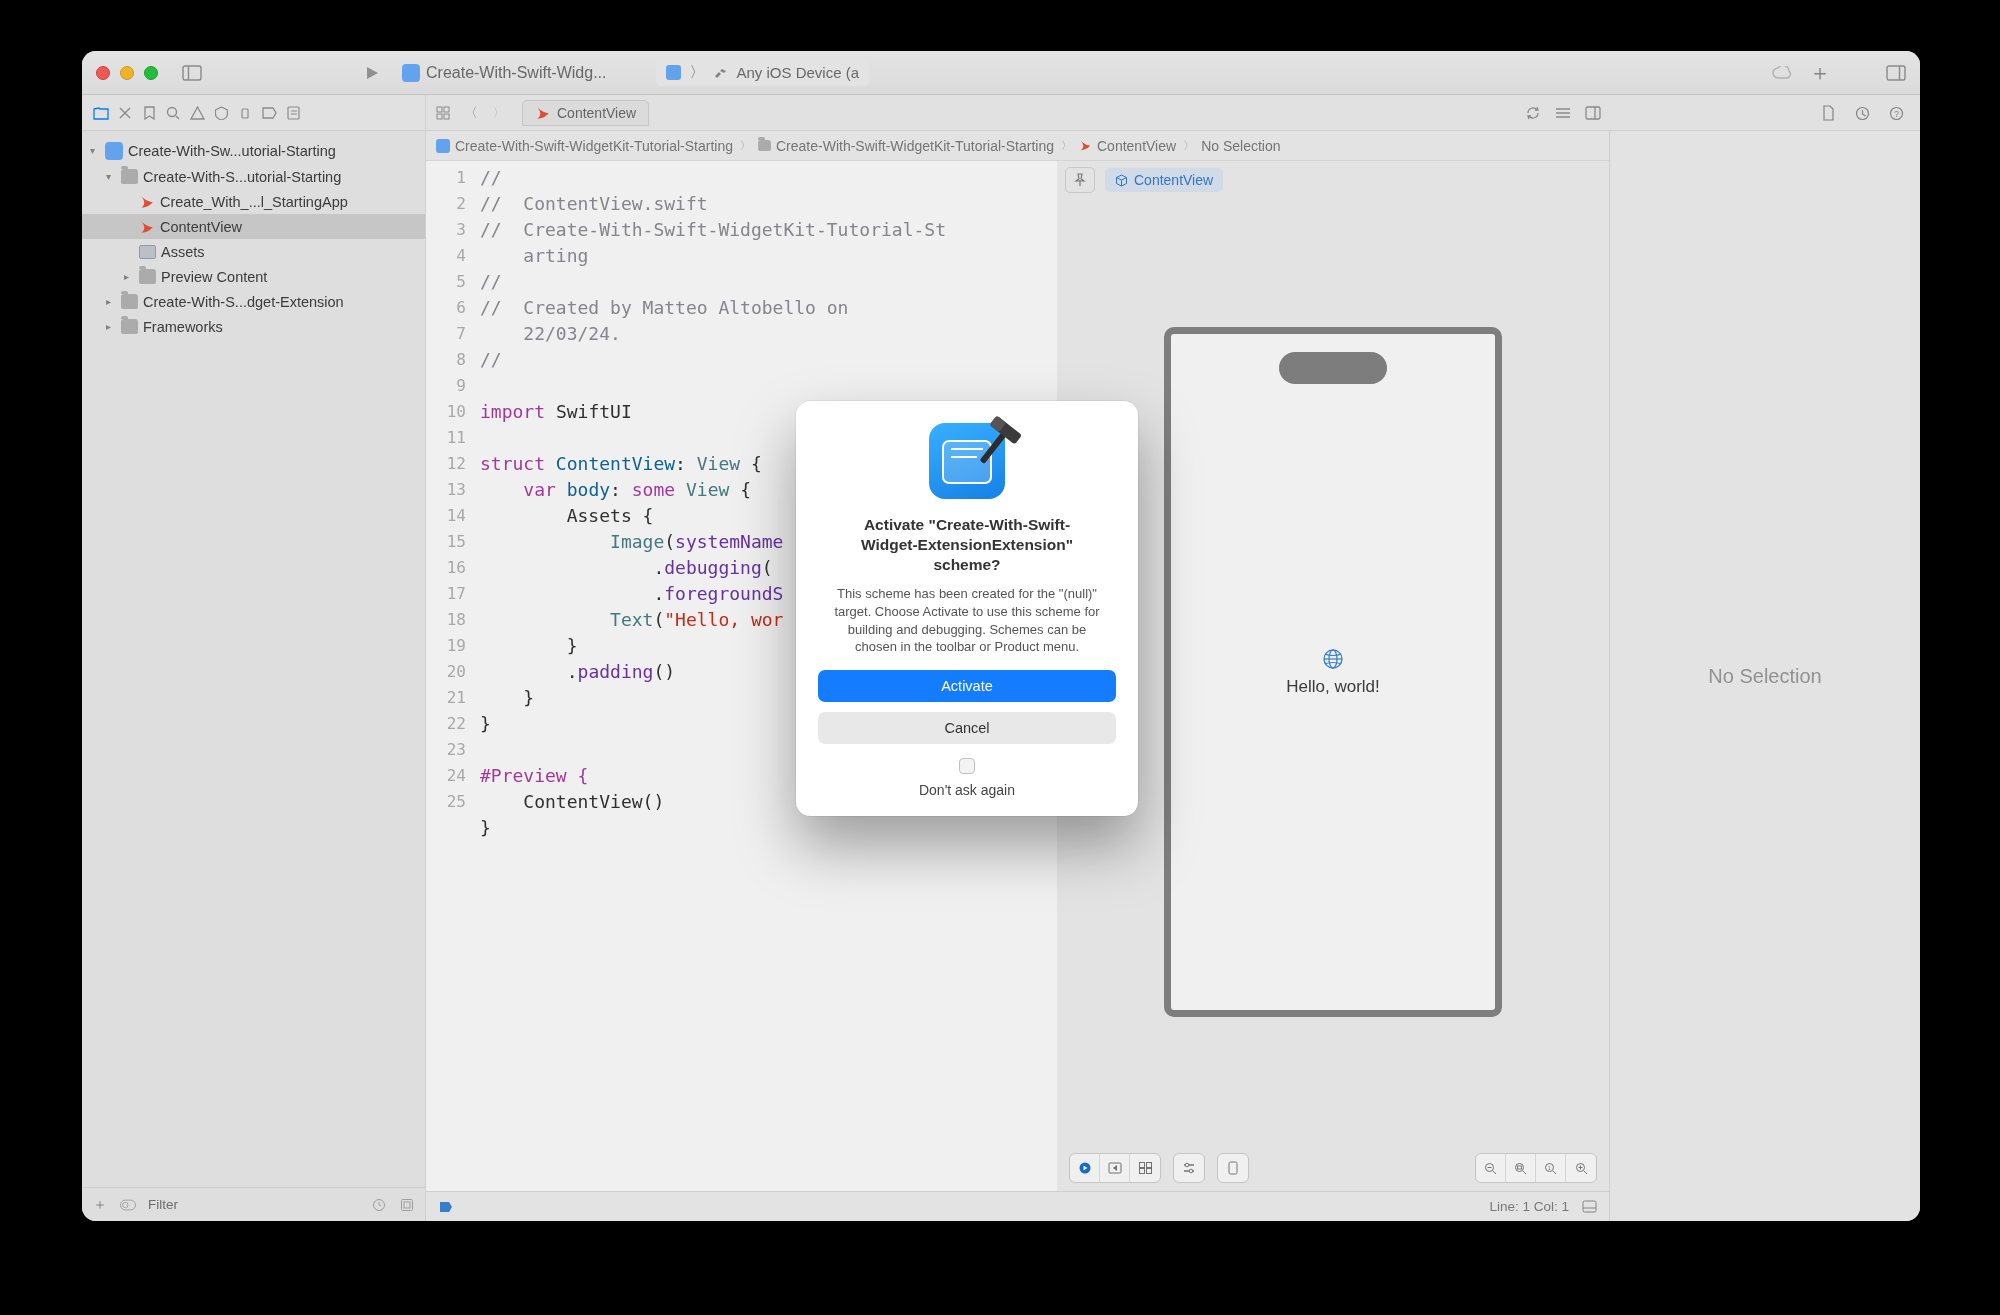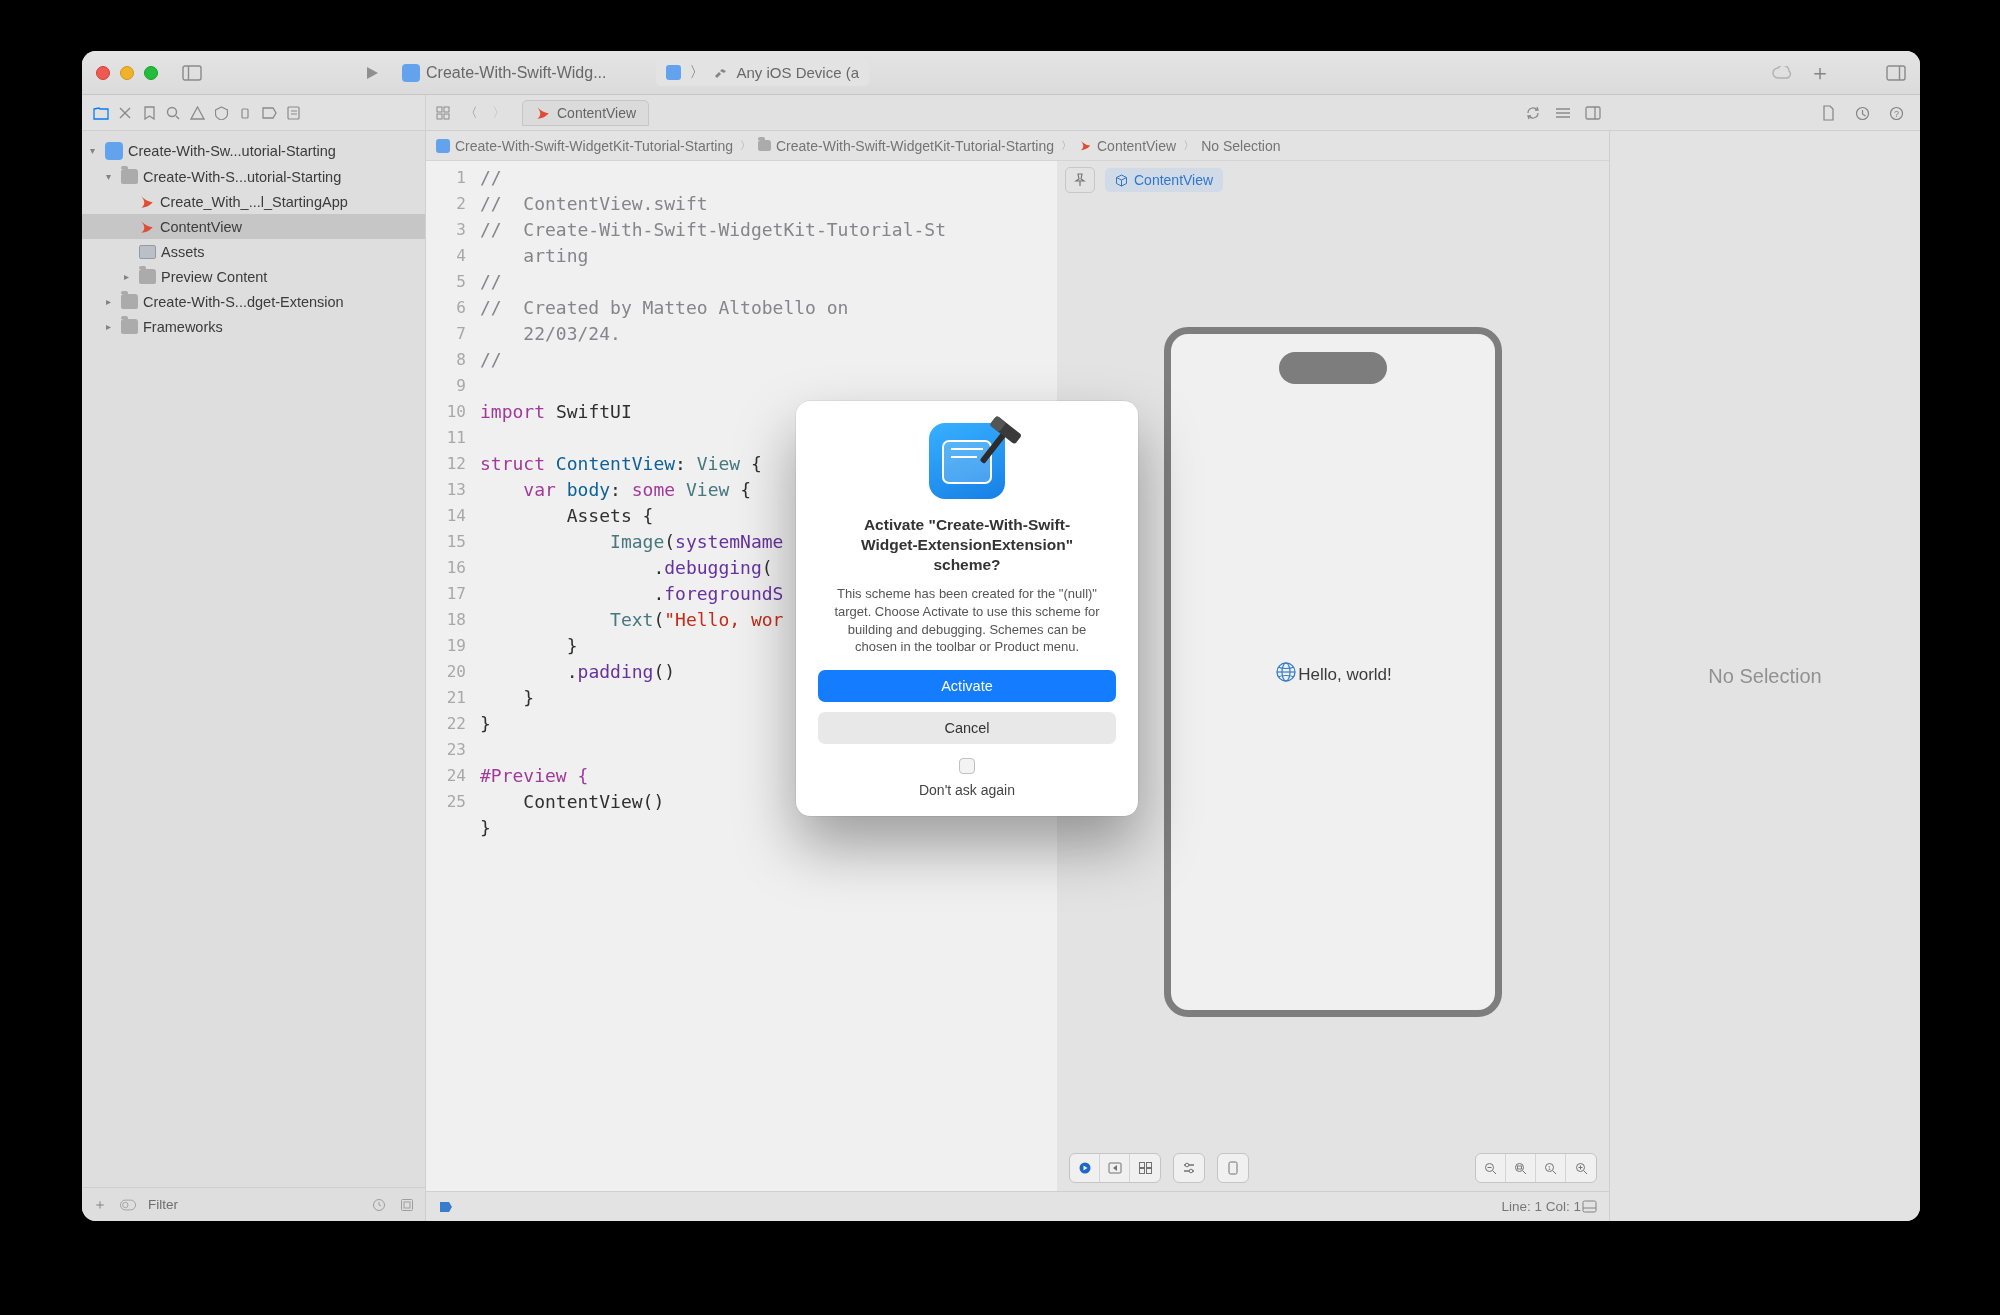--- a/index.html
+++ b/index.html
@@ -166,42 +166,42 @@
   .canvas{
     width:552px; position:relative;
     background:#f2f2f2;
     display:flex;flex-direction:column;
   }
   .canvas-head{height:38px;display:flex;align-items:center;padding:0 8px;gap:10px;}
   .pin-box{width:30px;height:26px;border:1px solid #d4d4d4;border-radius:5px;display:flex;align-items:center;justify-content:center;color:#7c7c7c;}
   .cv-badge{background:#dfe8f6;border-radius:5px;padding:4px 10px;color:#347ed9;font-size:14px;display:flex;gap:6px;align-items:center;}
   .phone-wrap{flex:1;display:flex;align-items:center;justify-content:center;}
   .phone{
-    width:338px;height:690px;border:7px solid #868686;border-radius:24px;background:#fff;position:relative;overflow:hidden;
-    display:flex;align-items:center;justify-content:center;flex-direction:row;
+    width:338px;height:690px;border:7px solid #868686;border-radius:10px;background:#fff;position:relative;overflow:hidden;
+    display:flex;align-items:center;justify-content:center;flex-direction:column;
   }
   .island{position:absolute;top:18px;width:108px;height:32px;background:#858585;border-radius:18px;}
   .phone .globe{color:#1f6fd4;font-size:22px;}
   .phone .hello{font-size:17px;color:#3f3f3f;margin-top:6px;}
   .canvas-ctrl{
     height:46px;display:flex;align-items:center;padding:0 12px;gap:12px;
   }
   .ctrlgroup{display:flex;border:1px solid #d1d1d1;border-radius:6px;overflow:hidden;background:#fff;}
   .cbtn{width:30px;height:28px;display:flex;align-items:center;justify-content:center;color:#6d6d6d;border-right:1px solid #e2e2e2;}
   .cbtn:last-child{border-right:none;}
   .cbtn.blue{color:#1f6fd4;}
   .canvas-ctrl .spacer{flex:1;}
   
   .inspector{width:310px;background:#f2f2f2;display:flex;flex-direction:column;}
   .insp-head{height:36px;display:flex;justify-content:flex-end;align-items:center;gap:14px;padding:0 14px;color:#8c8c8c;}
   .insp-body{flex:1;display:flex;align-items:center;justify-content:center;color:#9b9b9b;font-size:20px;}
   
   .editor-footer{
     height:30px;border-top:1px solid #dcdcdc;background:#f2f2f2;
-    display:flex;align-items:center;padding:0 12px;font-size:13.5px;color:#7f7f7f;
+    display:flex;align-items:center;padding:0 12px;gap:12px;font-size:13.5px;color:#7f7f7f;
   }
   .editor-footer .lc{margin-left:auto;}
   
   .modal{
     position:absolute;
     left:714px; top:350px;
     width:342px;
     background:#fff;
     border-radius:14px;
     box-shadow:0 30px 60px rgba(0,0,0,0.35), 0 0 0 .5px rgba(0,0,0,.1);

